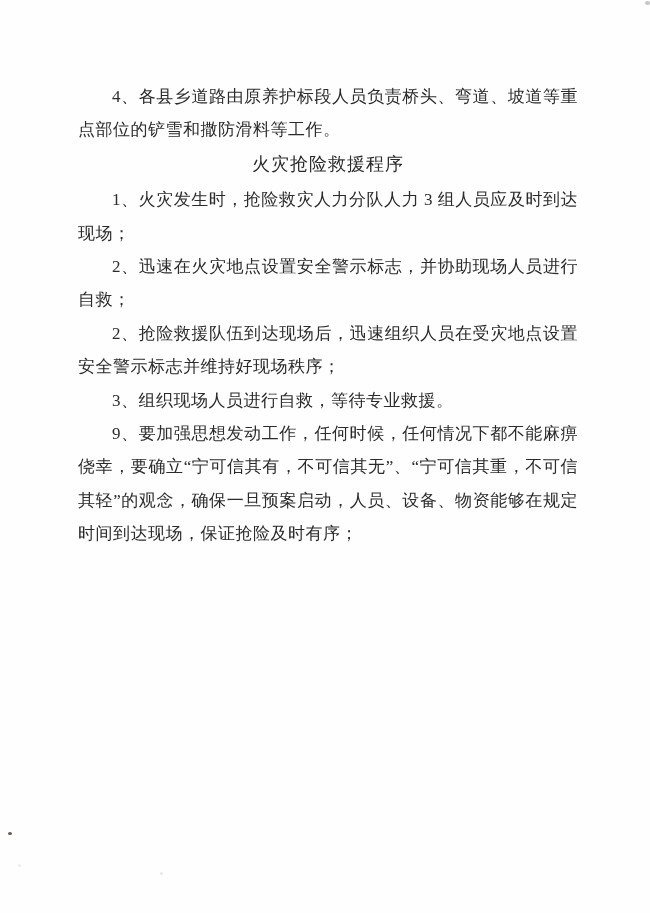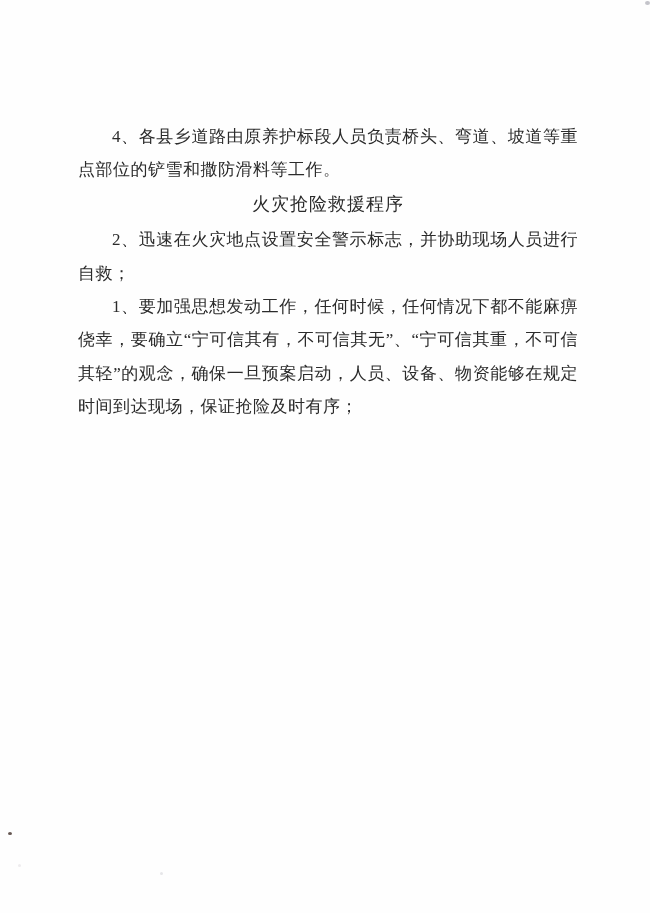--- a/index.html
+++ b/index.html
@@ -14,21 +14,21 @@
     background: #fefefe;
     overflow: hidden;
     font-family: "Liberation Serif", "DejaVu Serif", serif;
   }
   .content {
     position: absolute;
     left: 0;
     top: 0;
     box-sizing: border-box;
     width: 650px;
-    padding: 120px 72px 0 78px;
+    padding: 80px 72px 0 78px;
     color: #2b2b2b;
     font-size: 17px;
     line-height: 33.4px;
     text-align: justify;
     text-align-last: left;
   }
   .content p,
   .content h2,
   .content h3 {
     margin: 0;
@@ -64,20 +64,23 @@
   .speck-c { left: 160px; top: 872px; width: 3px; height: 3px; background: #b9b9c2; opacity: 0.35; }
   .speck-d { left: 18px; top: 864px; width: 3px; height: 3px; background: #c9c2c9; opacity: 0.3; }
 </style>
 </head>
 <body>
 
 <div class="page">
   <div class="content">
       <p class="para">4、各县乡道路由原养护标段人员负责桥头、弯道、坡道等重点部位的铲雪和撒防滑料等工作。</p>
       <h2 class="heading">火灾抢险救援程序</h2>
+      <p class="para">1、火灾发生时，抢险救灾人力分队人力 3 组人员应及时到达现场；</p>
       <p class="para">2、迅速在火灾地点设置安全警示标志，并协助现场人员进行自救；</p>
-      <p class="para">1、要加强思想发动工作，任何时候，任何情况下都不能麻痹侥幸，要确立“宁可信其有，不可信其无”、“宁可信其重，不可信其轻”的观念，确保一旦预案启动，人员、设备、物资能够在规定时间到达现场，保证抢险及时有序；</p>
+      <p class="para">2、抢险救援队伍到达现场后，迅速组织人员在受灾地点设置安全警示标志并维持好现场秩序；</p>
+      <p class="para">3、组织现场人员进行自救，等待专业救援。</p>
+      <p class="para">9、要加强思想发动工作，任何时候，任何情况下都不能麻痹侥幸，要确立“宁可信其有，不可信其无”、“宁可信其重，不可信其轻”的观念，确保一旦预案启动，人员、设备、物资能够在规定时间到达现场，保证抢险及时有序；</p>
     </div>
   <div class="speck speck-a"></div>
   <div class="speck speck-b"></div>
   <div class="speck speck-c"></div>
   <div class="speck speck-d"></div>
 </div>
 
 </body></html>

